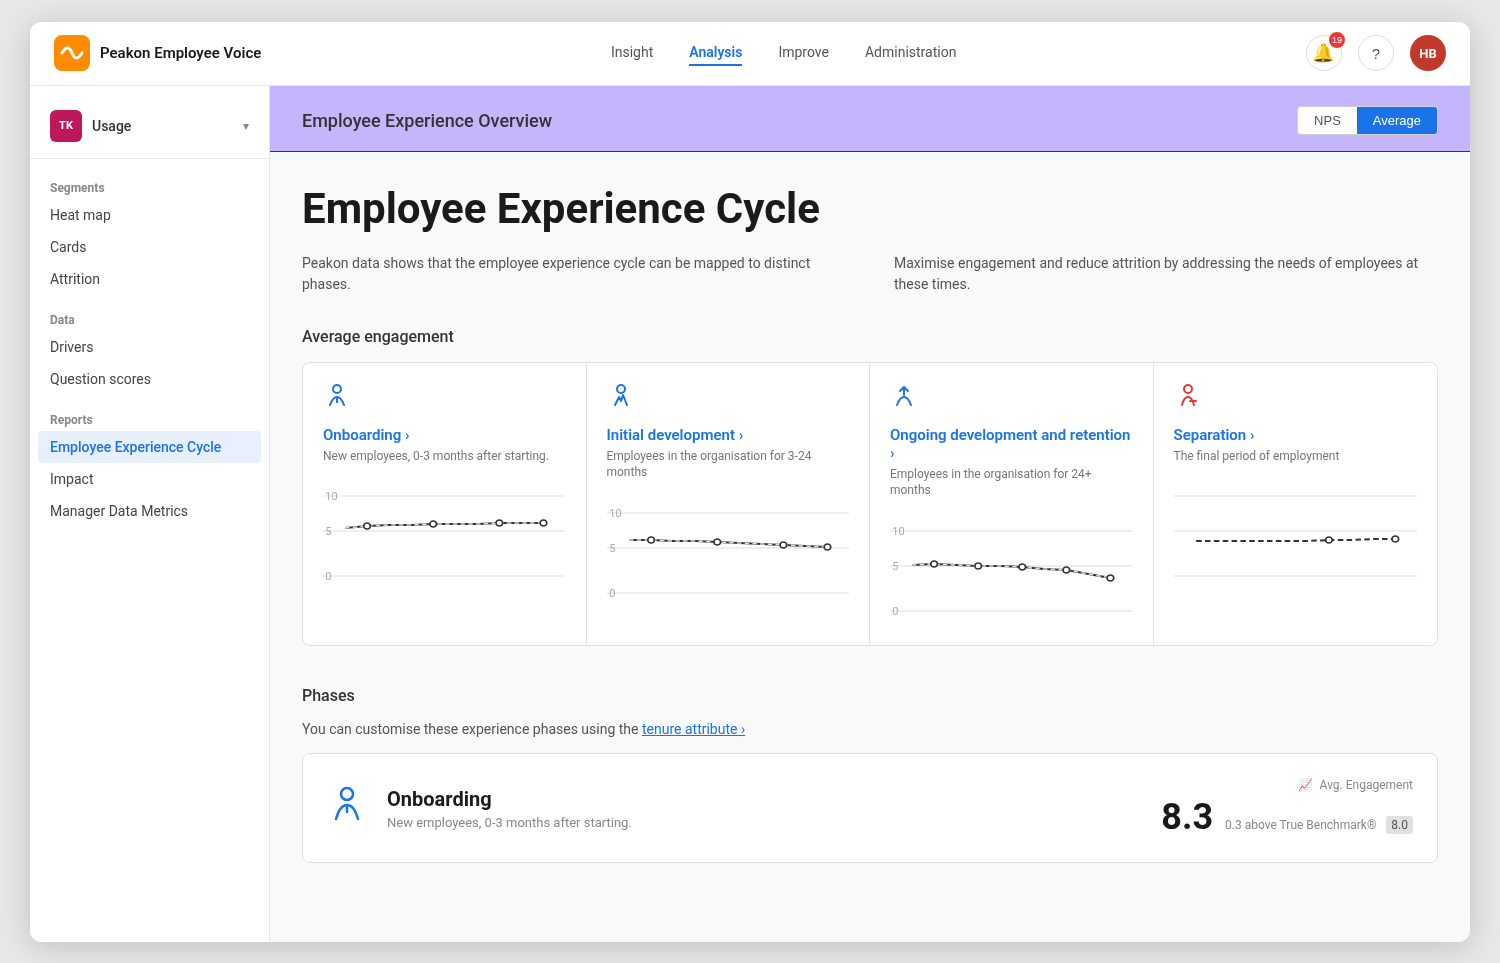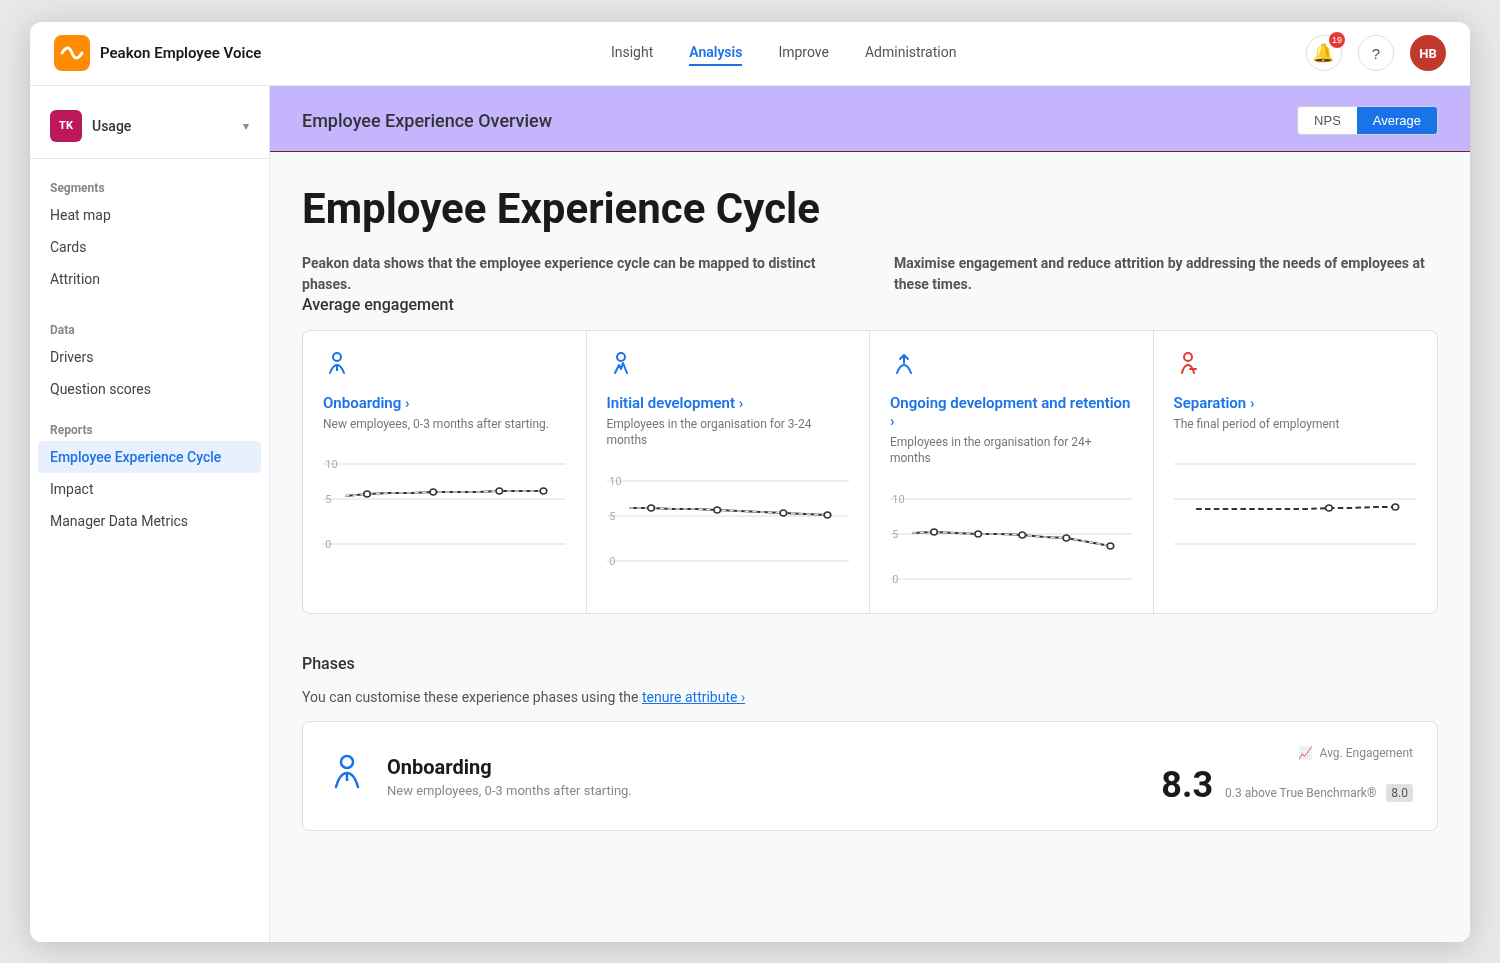--- a/index.html
+++ b/index.html
@@ -239,21 +239,21 @@
     .page-heading {
       font-size: 42px;
       font-weight: 700;
       color: #1a1a1a;
       margin-bottom: 20px;
     }
     .intro-cols {
       display: grid;
       grid-template-columns: 1fr 1fr;
       gap: 48px;
-      font-weight: bold;
+      margin-bottom: 32px;
     }
     .intro-text {
       font-size: 14px;
       color: #555;
       line-height: 1.5;
     }
     .section-title {
       font-size: 16px;
       font-weight: 500;
       color: #333;
@@ -416,21 +416,21 @@
       <div class="sidebar-item">
         <span>Heat map</span>
       </div>
       <div class="sidebar-item">
         <span>Cards</span>
       </div>
       <div class="sidebar-item">
         <span>Attrition</span>
       </div>
 
-      <div class="sidebar-section-title" style="margin-top:22px">Data</div>
+      <div class="sidebar-section-title" style="margin-top:12px">Data</div>
       <div class="sidebar-item">
         <span>Drivers</span>
       </div>
       <div class="sidebar-item">
         <span>Question scores</span>
       </div>
 
       <div class="sidebar-section-title" style="margin-top:12px">Reports</div>
       <div class="sidebar-item active">
         <span>Employee Experience Cycle</span>

